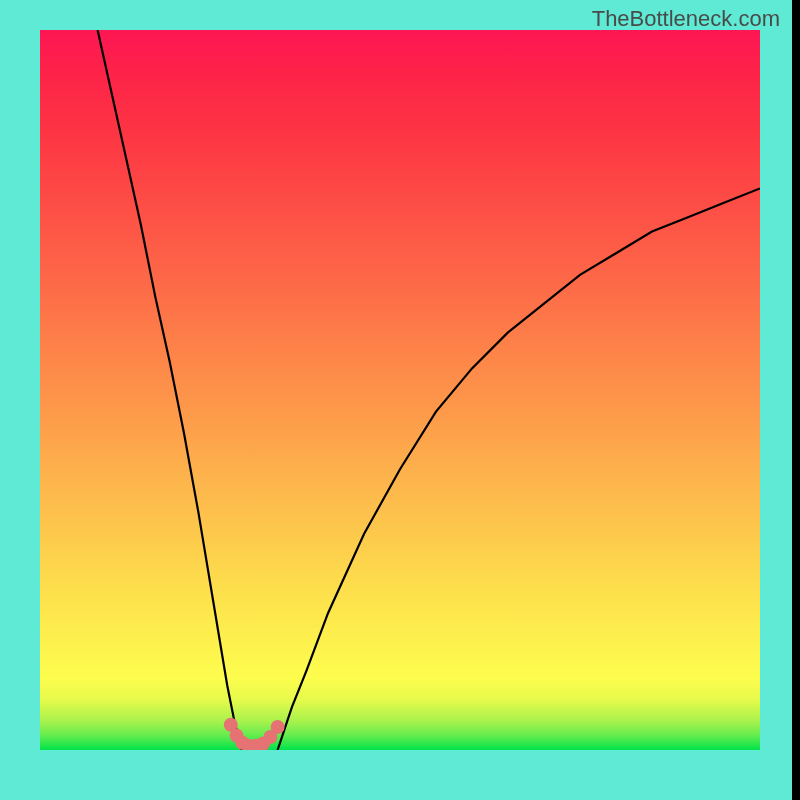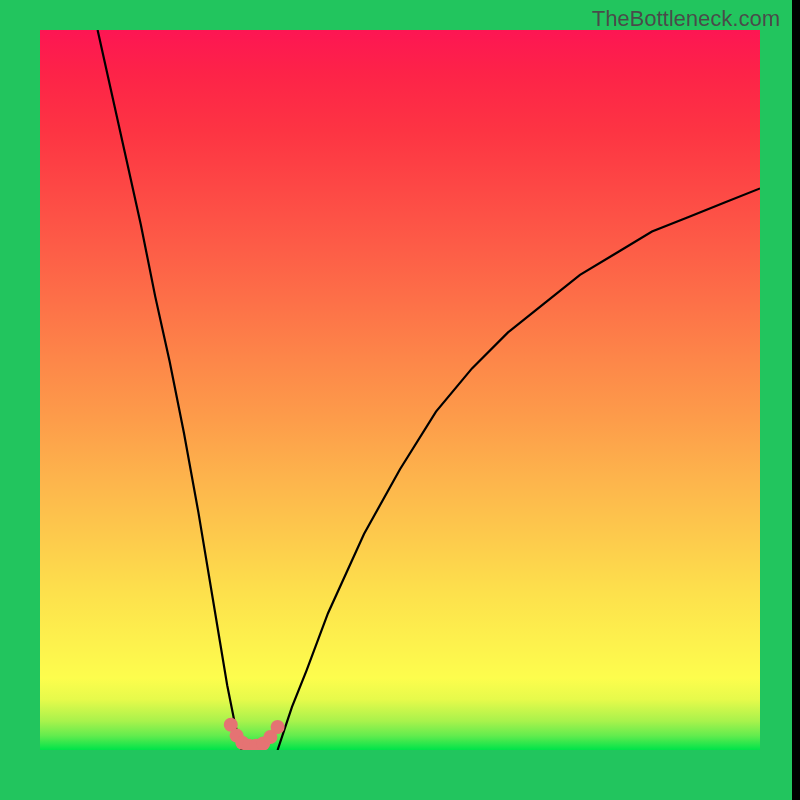--- a/index.html
+++ b/index.html
@@ -7,21 +7,21 @@
     padding: 0;
     width: 800px;
     height: 800px;
     background: #000;
     overflow: hidden;
   }
   .container {
     position: relative;
     width: 792px;
     height: 800px;
-    background: #22c55e;
+    background: #5eead4;
   }
   .watermark {
     position: absolute;
     top: 6px;
     right: 12px;
     font-family: Arial, Helvetica, sans-serif;
     font-size: 22px;
     font-weight: 500;
     color: #4a4a4a;
     z-index: 10;

